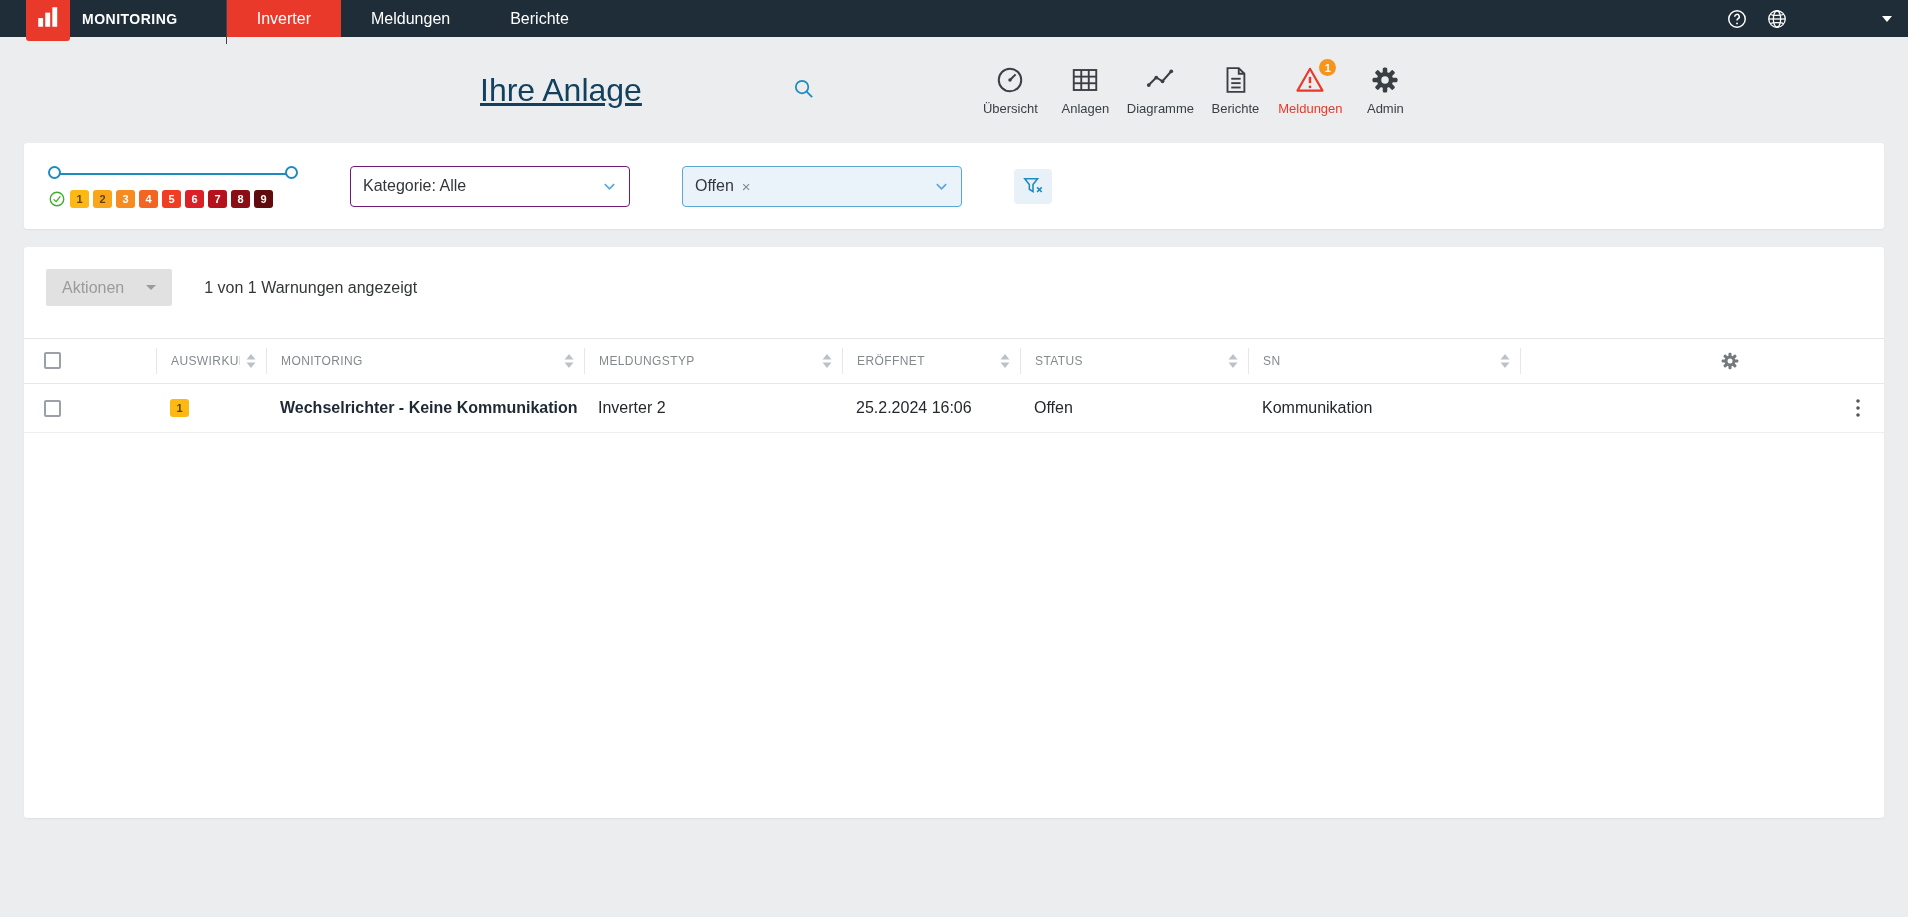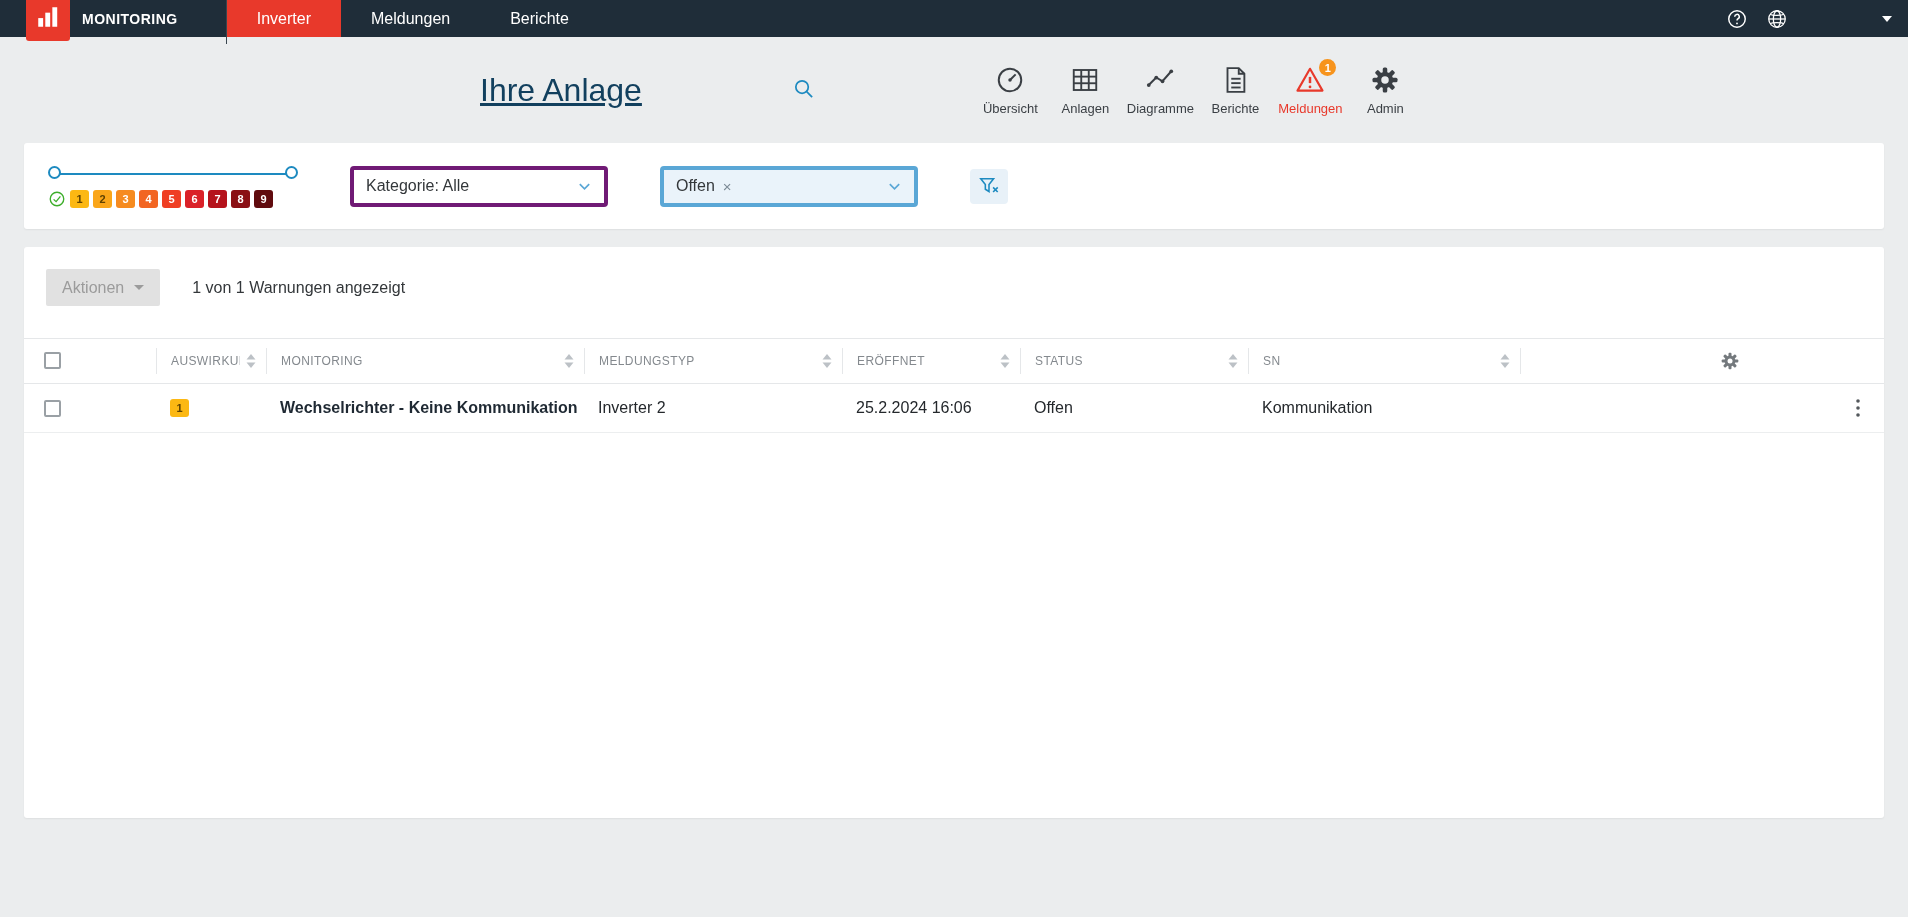--- a/index.html
+++ b/index.html
@@ -49,34 +49,34 @@
          display:flex; align-items:center; justify-content:center; color:#fff; }
   .sev-1 { background:#fcb813; color:#5f4200; }
   .sev-2 { background:#faa61a; color:#5f4200; }
   .sev-3 { background:#f68b1f; }
   .sev-4 { background:#f26522; }
   .sev-5 { background:#ef3e23; }
   .sev-6 { background:#da2128; }
   .sev-7 { background:#b5121b; }
   .sev-8 { background:#8a0f14; }
   .sev-9 { background:#600b0e; }
-  .dd { width:258px; height:41px; border:4px solid #701a75; border-radius:4px; background:#fff;
+  .dd { width:280px; height:41px; border:1px solid #701a75; border-radius:4px; background:#fff;
         display:flex; align-items:center; padding:0 12px; font-size:16px; color:#33373a;
         cursor:pointer; flex:0 0 auto; }
   .dd .spacer { margin-left:auto; }
   .dd.active { background:#eaf3fa; border-color:#5aa7d6; }
   .chip-x { margin-left:8px; color:#7c8a95; font-size:15px; line-height:1; cursor:pointer; }
   .clear-btn { width:38px; height:35px; background:#e8f1f8; border:none; border-radius:4px;
                display:flex; align-items:center; justify-content:center; cursor:pointer; flex:0 0 auto; }
   
   .table-card { margin:18px 24px 0; background:#fff; border-radius:3px; height:571px;
                 padding-top:22px; box-shadow:0 1px 2px rgba(0,0,0,.06); }
   .actions-row { display:flex; align-items:center; padding:0 22px; gap:32px; }
   .actions-btn { height:37px; background:#e1e1e1; color:#9b9b9b; border:none; border-radius:2px;
-                 font-size:16px; padding:0 16px; display:flex; align-items:center; gap:10px;
+                 font-size:16px; padding:0 16px; display:flex; align-items:center; gap:22px;
                  font-family:inherit; cursor:default; }
   .caret-gray { width:0; height:0; border-left:5px solid transparent; border-right:5px solid transparent;
                 border-top:5px solid #9b9b9b; }
   .count-text { font-size:16px; color:#33373a; }
   .grid { display:grid; grid-template-columns:132px 110px 318px 258px 178px 228px 272px 242px 1fr; }
   .grid-header { margin-top:32px; border-top:1px solid #e5e7e9; border-bottom:1px solid #e5e7e9;
                  height:46px; align-items:center; }
   .h-cell { display:flex; align-items:center; height:60%; padding:0 10px 0 14px;
             font-size:12px; color:#84898e; letter-spacing:.4px; border-left:1px solid #e5e7e9;
             cursor:pointer; overflow:hidden; }

